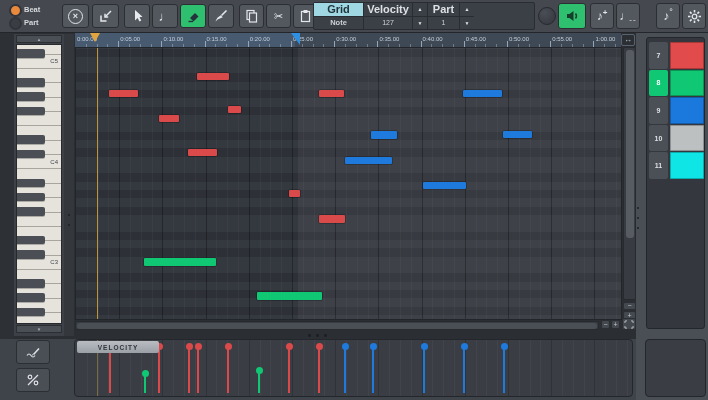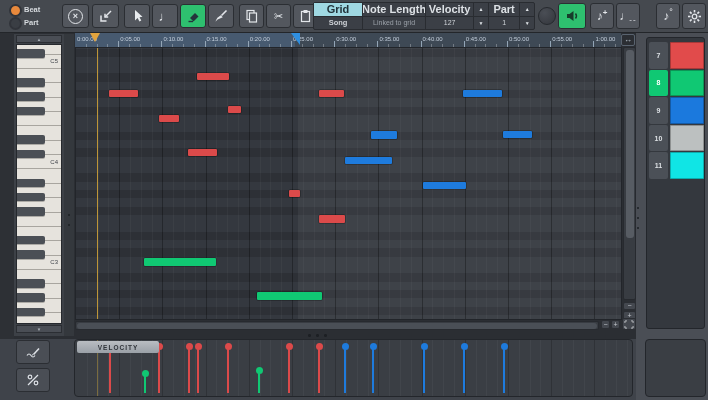--- a/index.html
+++ b/index.html
@@ -126,25 +126,21 @@
     <div class="tbtn" style="left:293px;width:25px;">
       <svg width="13" height="14" viewBox="0 0 13 14">
         <rect x="2.5" y="2.5" width="8" height="10" fill="none" stroke="#e3e6ea" stroke-width="1.2"></rect>
         <rect x="4.5" y="1" width="4" height="3" fill="#e3e6ea"></rect>
       </svg>
     </div>
 
     <div id="settings">
       <div class="scol" style="width:49px;">
         <div class="scell shead gridcell">Grid</div>
-        <div class="scell sval bright" style="font-weight:bold;font-size:7.5px;">Song</div>
-      </div>
-      <div class="scol" style="width:62px;">
-        <div class="scell shead">Note Length</div>
-        <div class="scell sval">Linked to grid</div>
+        <div class="scell sval bright" style="font-weight:bold;font-size:7.5px;">Note</div>
       </div>
       <div class="scol" style="width:48px;">
         <div class="scell shead">Velocity</div>
         <div class="scell sval bright">127</div>
       </div>
       <div class="scol" style="width:14px;">
         <div class="scell spin">▲</div>
         <div class="scell spin" style="border-top:1px solid #292c31;">▼</div>
       </div>
       <div class="scol" style="width:31px;">

